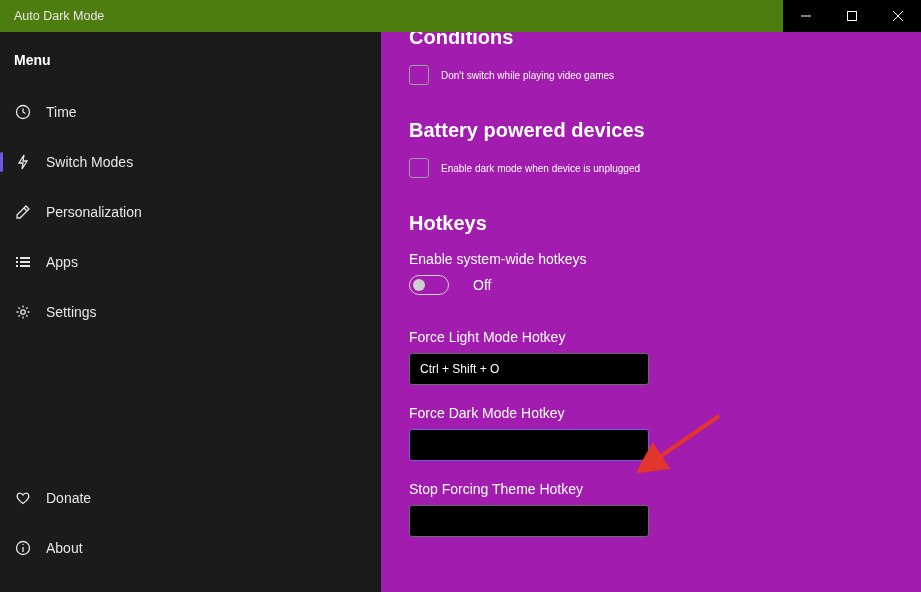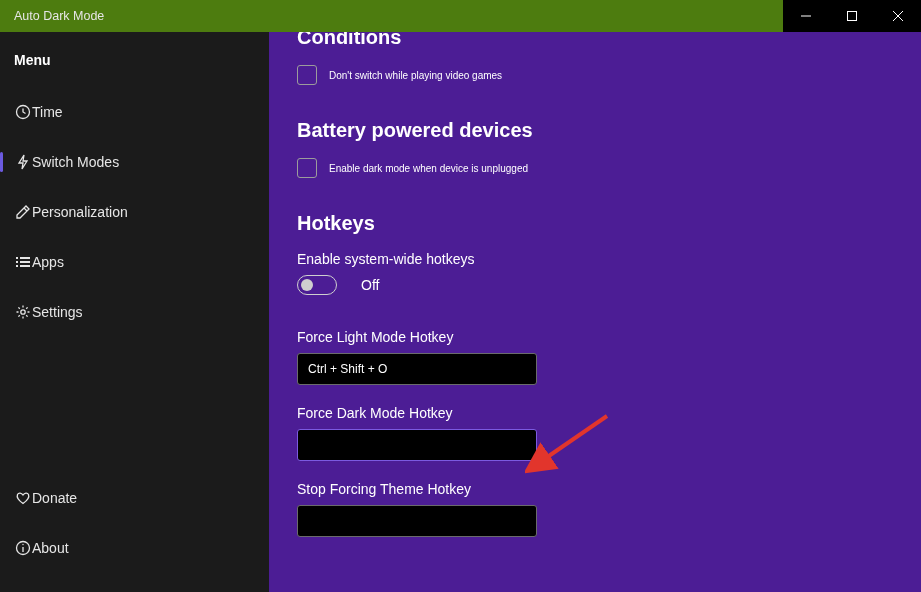--- a/index.html
+++ b/index.html
@@ -28,40 +28,41 @@
       width: 46px;
       height: 32px;
       display: flex;
       align-items: center;
       justify-content: center;
       background: #000;
     }
     .win-btn svg { display: block; }
     .body-wrap { display: flex; height: calc(592px - 32px); }
     .sidebar {
-      width: 269px;
+      width: 381px;
       background: #1b1b1b;
       display: flex;
       flex-direction: column;
       padding-top: 20px;
     }
     .menu-label {
       font-size: 14px;
       font-weight: 600;
       color: #fff;
       padding: 0 14px 24px 14px;
     }
     .nav { flex: 1; }
     .nav-item {
       display: flex;
       align-items: center;
       height: 40px;
       padding: 0 14px;
       font-size: 14px;
       color: #e6e6e6;
+      gap: 14px;
       position: relative;
       margin-bottom: 10px;
     }
     .nav-item.active::before {
       content: "";
       position: absolute;
       left: 0;
       top: 10px;
       bottom: 10px;
       width: 3px;
@@ -71,21 +72,21 @@
     .nav-item .icon-slot {
       width: 18px;
       height: 18px;
       display: flex;
       align-items: center;
       justify-content: center;
     }
     .bottom-nav { padding-bottom: 14px; }
     .main {
       flex: 1;
-      background: #4c1d95;
+      background: #a21caf;
       padding: 0 28px;
       overflow: hidden;
     }
     .section-title {
       font-size: 20px;
       font-weight: 600;
       color: #fff;
       margin-bottom: 16px;
     }
     .section-title.cut {

